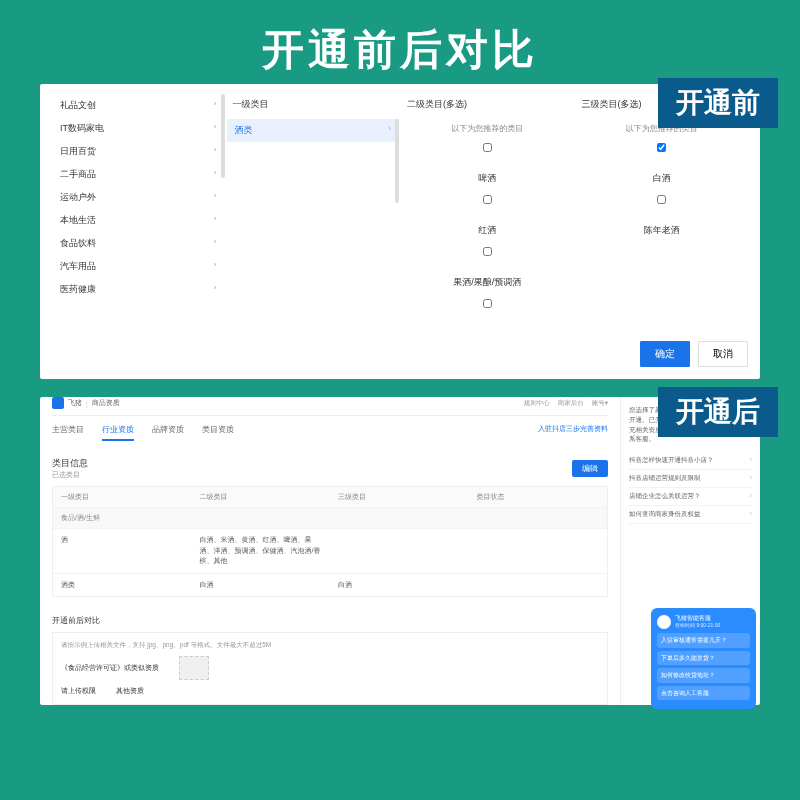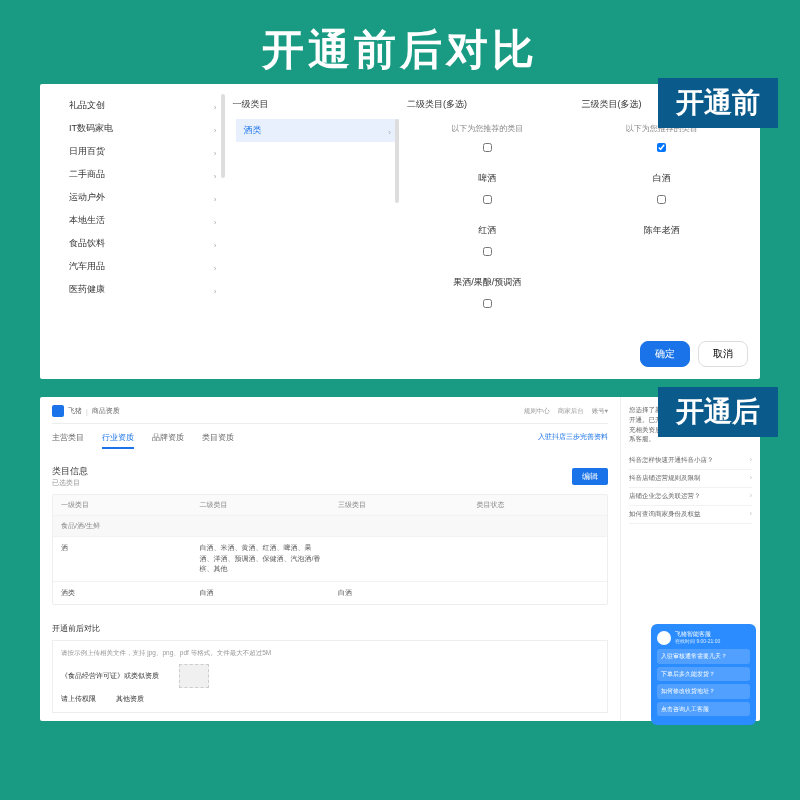--- a/index.html
+++ b/index.html
@@ -15,34 +15,34 @@
     .panel { background: #fff; border-radius: 2px; font-size: 9px; color: #333; }
     
     
     .cat-panel { padding: 10px 12px 12px; }
     .cat-cols { display: flex; gap: 2px; }
     .cat-col { flex: 1; min-width: 0; }
     .cat-head { font-size: 9px; color: #333; padding: 4px 6px; margin-bottom: 4px; }
     .cat-list { height: 210px; overflow-y: auto; border-right: 1px solid #eee; position: relative; }
     .cat-list:last-child { border-right: none; }
     .scrollbar-hint { position: absolute; right: 0; top: 0; width: 4px; height: 40%; background: #ddd; border-radius: 2px; }
-    .cat-item { display: flex; align-items: flex-end; justify-content: space-between; padding: 5px 8px; cursor: pointer; font-size: 9px; margin-left: 9px; }
+    .cat-item { display: flex; align-items: flex-start; justify-content: space-between; padding: 5px 8px; cursor: pointer; font-size: 9px; }
     .cat-item.selected { background: #e8f0fe; color: #1a73e8; }
     .cat-item .chev { color: #aaa; font-size: 8px; }
     .cat-note { font-size: 8px; color: #888; padding: 4px 6px; text-align: center; }
     .cat-check { display: flex; align-items: center; gap: 20px; padding: 5px 8px; font-size: 9px; flex-direction: column; }
     .cat-check input { width: 9px; height: 9px; }
     .cat-check.selected { background: #e8f0fe; }
     .cat-actions { display: flex; justify-content: flex-end; gap: 8px; margin-top: 12px; }
-    .btn { padding: 5px 14px; font-size: 10px; border-radius: 8px; cursor: pointer; border: 1px solid #ddd; background: #fff; }
+    .btn { padding: 5px 14px; font-size: 10px; border-radius: 1px; cursor: pointer; border: 1px solid #ddd; background: #fff; }
     .btn-primary { background: #1a73e8; color: #fff; border-color: #1a73e8; }
     
     
     .dash-panel { display: flex; padding: 0; }
-    .dash-main { flex: 1; padding: 8px 12px; min-width: 0; }
+    .dash-main { flex: 1; padding: 0 12px; min-width: 0; }
     .dash-side { width: 140px; padding: 8px; border-left: 1px solid #eee; font-size: 6.5px; color: #666; position: relative; }
     
     .dash-top { display: flex; justify-content: space-between; align-items: center; font-size: 7px; color: #666; padding-bottom: 6px; border-bottom: 1px solid #eee; }
     .dash-logo { display: flex; align-items: center; gap: 4px; }
     .logo-box { width: 12px; height: 12px; background: #1a73e8; border-radius: 2px; }
     .dash-top-r { display: flex; gap: 8px; font-size: 6.5px; color: #999; }
     
     .dash-tabs { display: flex; gap: 18px; padding: 8px 0; font-size: 8px; }
     .dash-tab { color: #666; cursor: pointer; padding-bottom: 4px; }
     .dash-tab.active { color: #1a73e8; border-bottom: 2px solid #1a73e8; }

